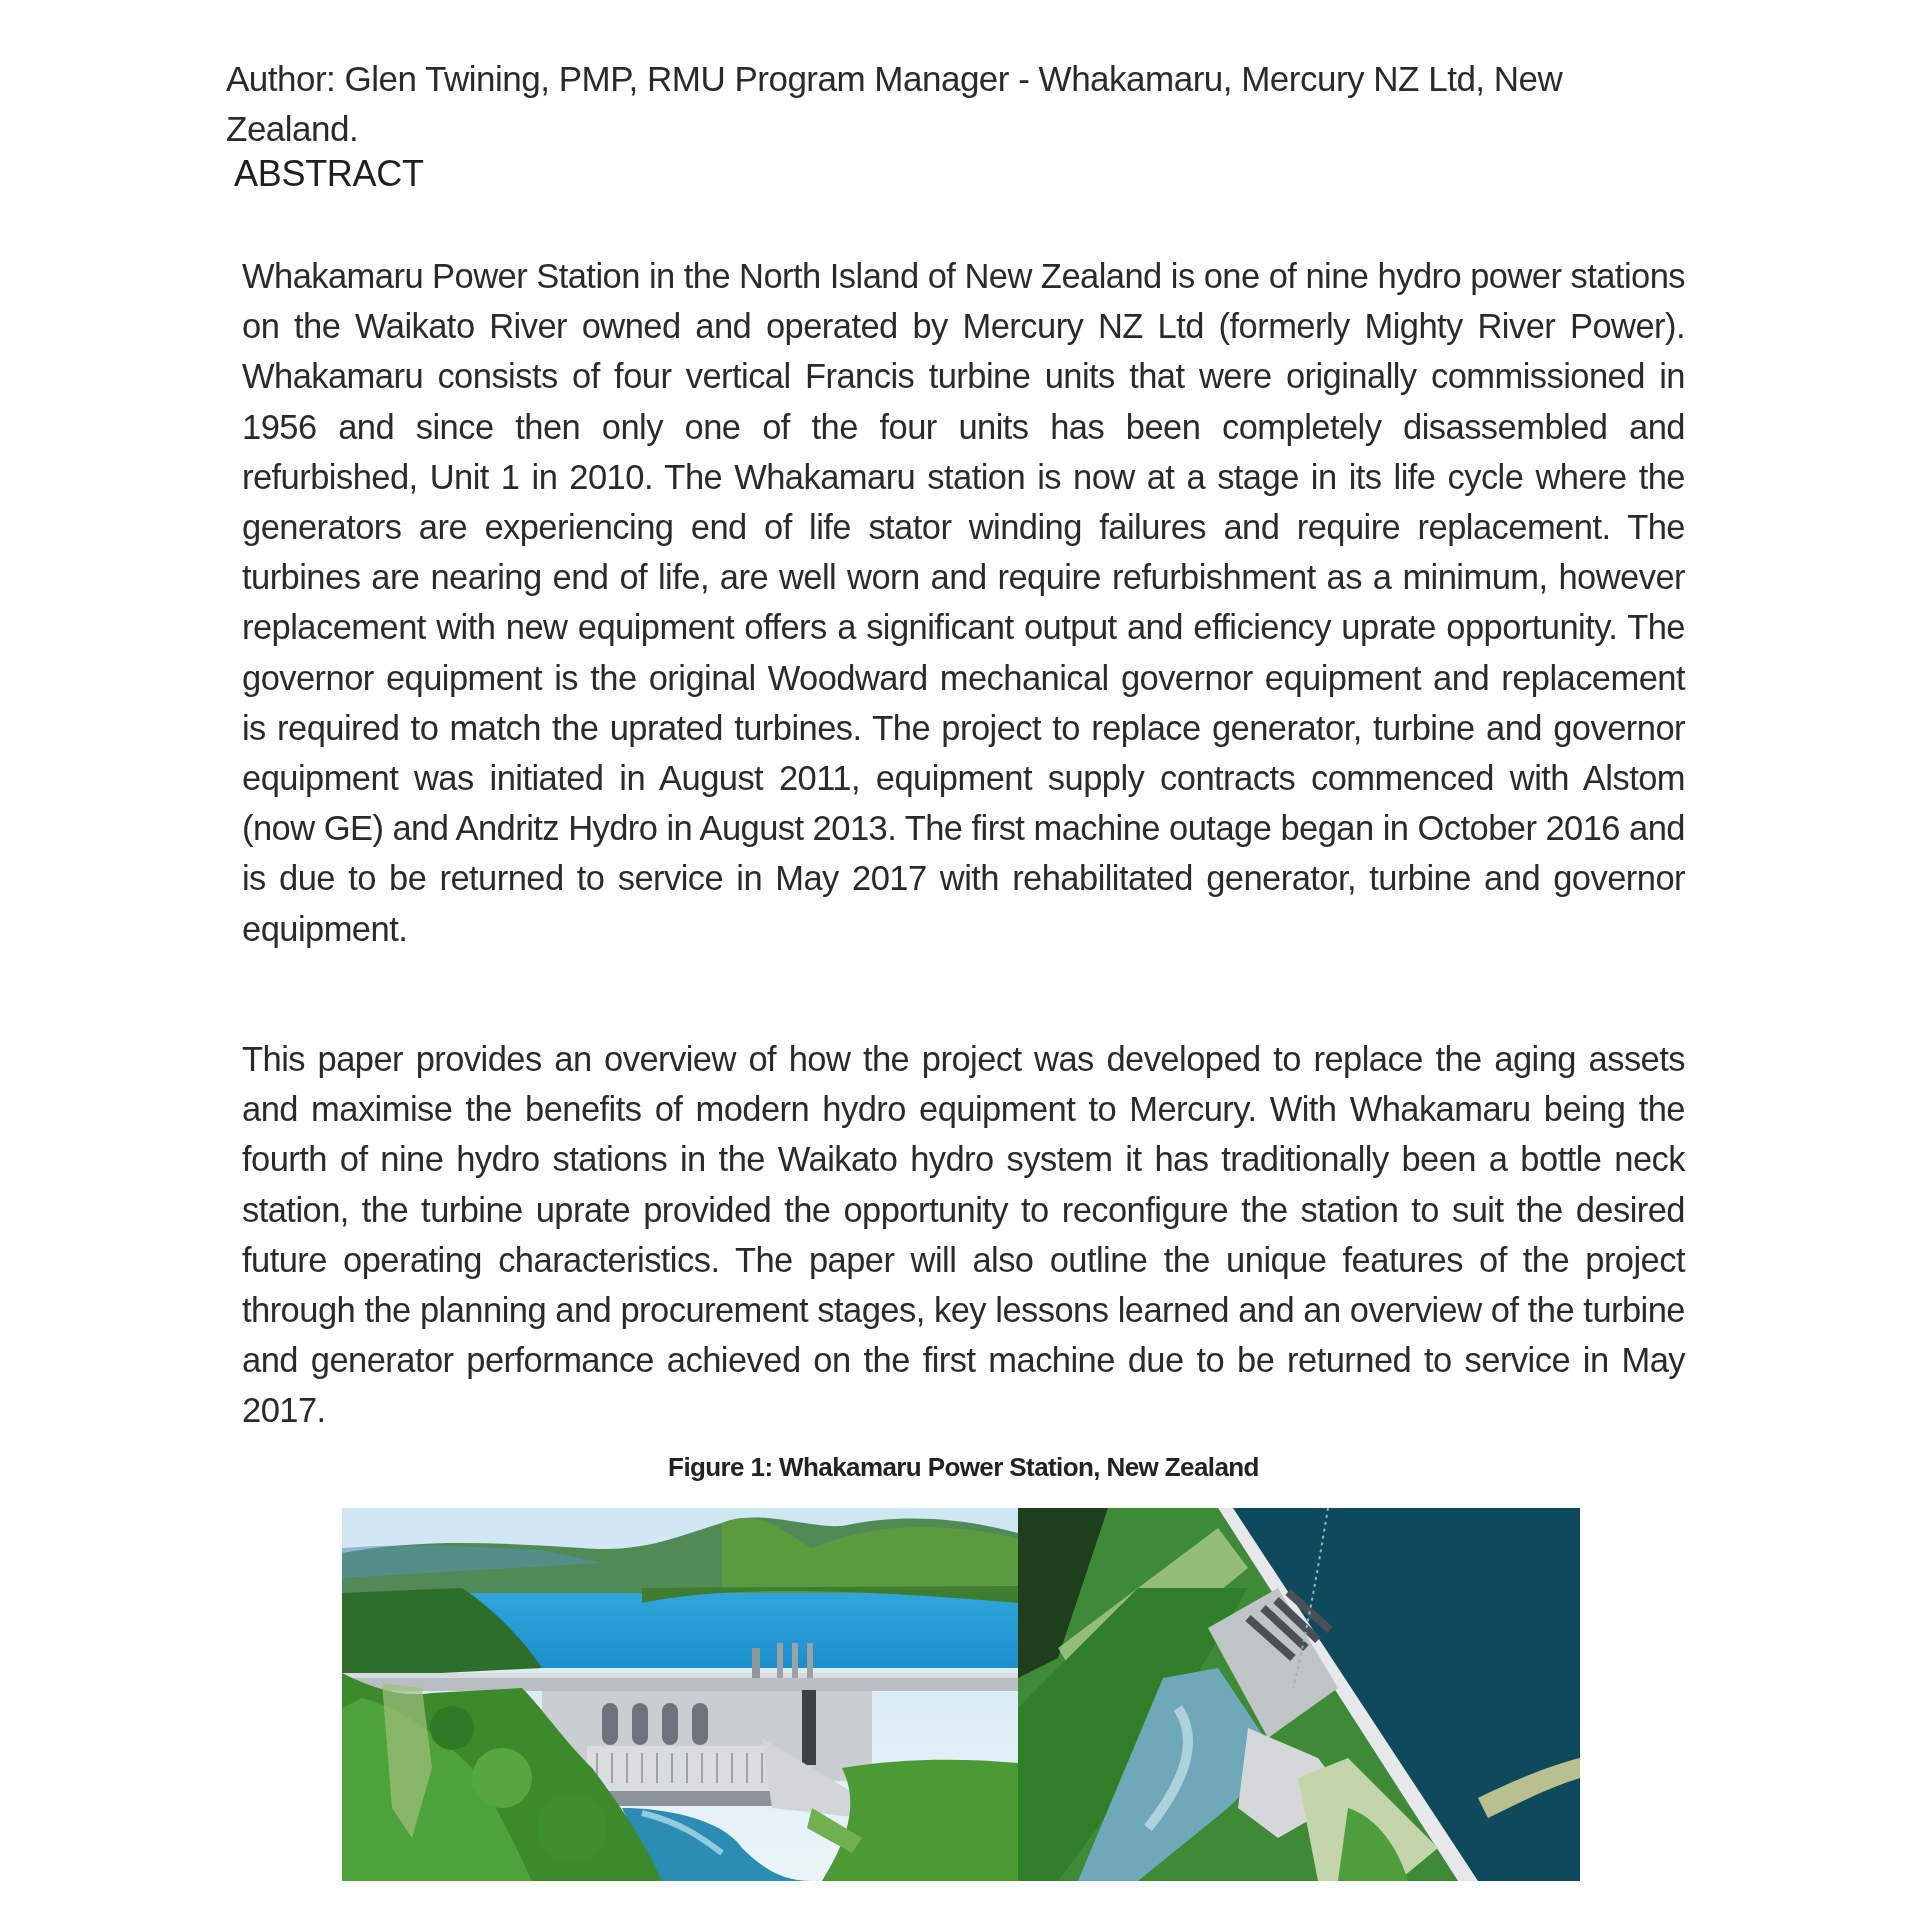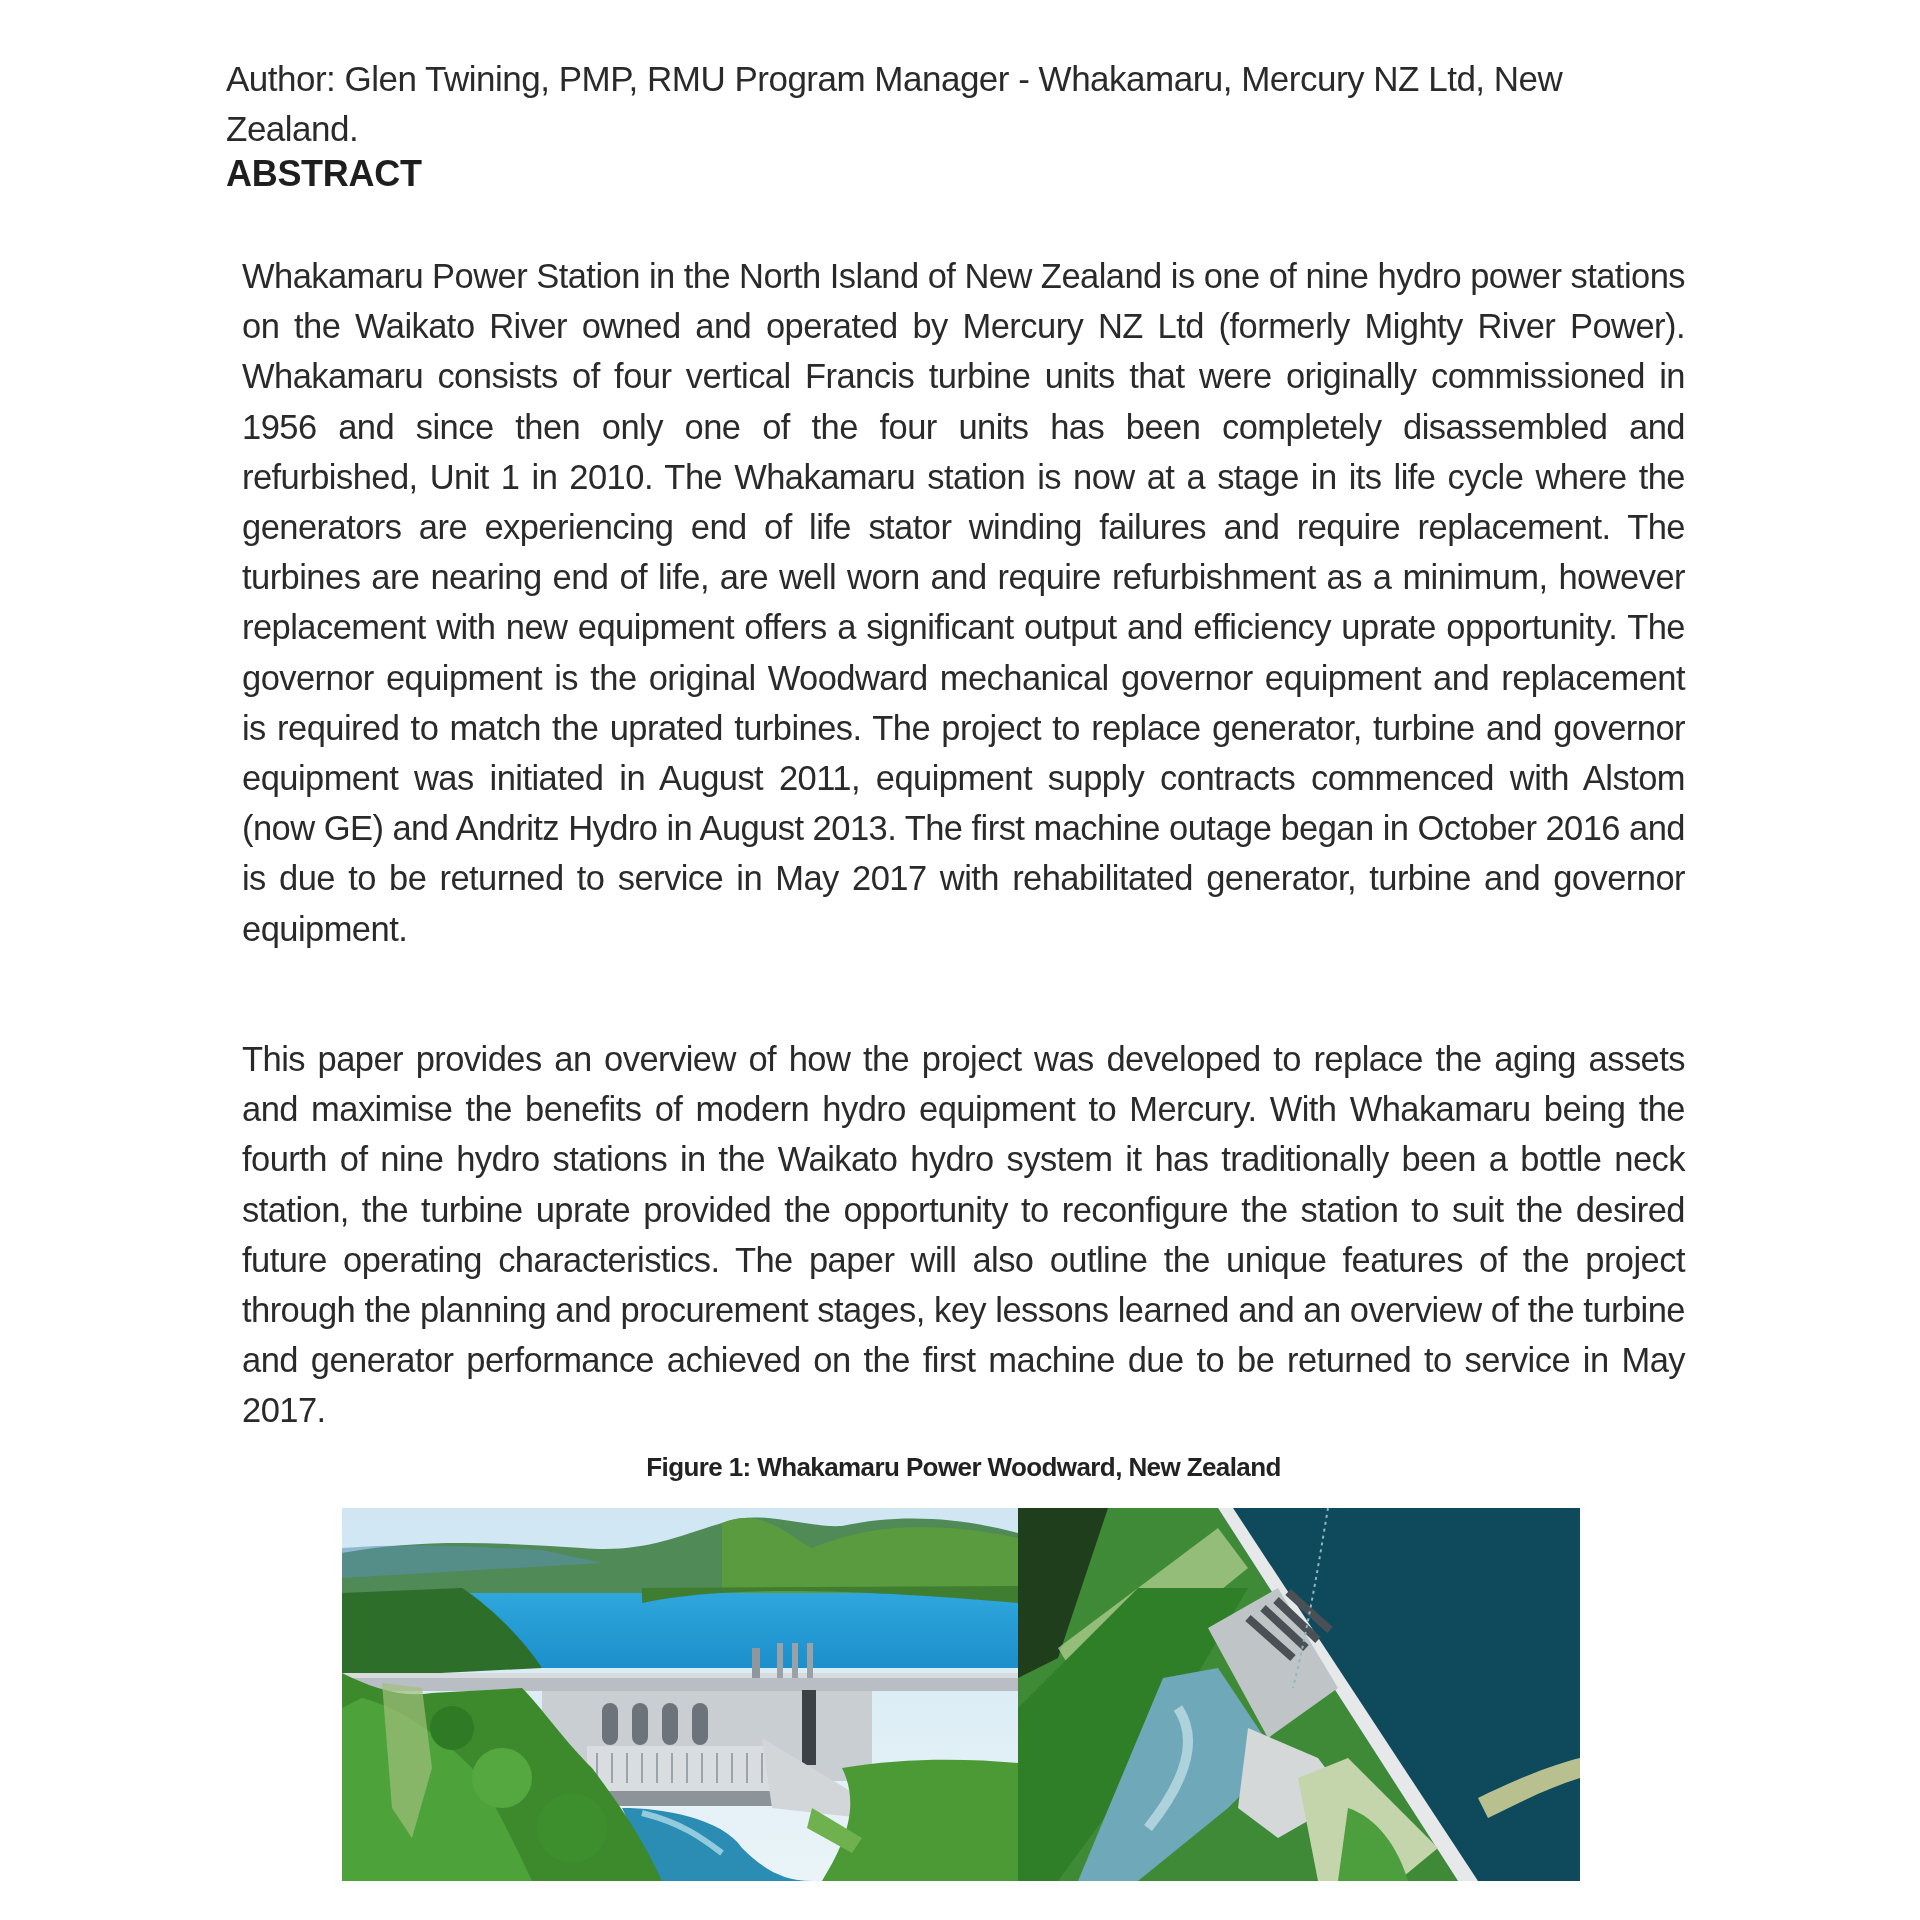--- a/index.html
+++ b/index.html
@@ -7,22 +7,22 @@
   .page {
     position:absolute; left:226px; top:0; width:1475px;
     font-family:"Liberation Sans", sans-serif;
     color:#2a2a2a;
   }
   .author {
     position:absolute; left:0; top:22px; width:1475px;
     font-size:35px; line-height:50px; letter-spacing:-0.5px;margin-top:32px;
   }
   .heading {
-    position:absolute; left:0; top:153px;
-    font-size:36px; font-weight:bold; letter-spacing:-0.3px; color:#1e1e1e;
+    position:absolute; left:8px; top:153px;
+    font-size:36px; font-weight:normal; letter-spacing:-0.3px; color:#1e1e1e;
   }
   .para {
     position:absolute; left:0; width:1475px;
     font-size:34.5px; line-height:50.2px; text-align:justify;
     letter-spacing:-0.55px; word-spacing:0px;
   }
   .para p { margin:16px; }
   #p1 { top:235px; }
   #p2 { top:1018px; }
   .caption {
@@ -43,21 +43,21 @@
 
 <div class="page">
   <div class="author">Author: Glen Twining, PMP, RMU Program Manager - Whakamaru, Mercury NZ Ltd, New Zealand.</div>
   <div class="heading">ABSTRACT</div>
   <div class="para" id="p1">
     <p>Whakamaru Power Station in the North Island of New Zealand is one of nine hydro power stations on the Waikato River owned and operated by Mercury NZ Ltd (formerly Mighty River Power). Whakamaru consists of four vertical Francis turbine units that were originally commissioned in 1956 and since then only one of the four units has been completely disassembled and refurbished, Unit 1 in 2010. The Whakamaru station is now at a stage in its life cycle where the generators are experiencing end of life stator winding failures and require replacement. The turbines are nearing end of life, are well worn and require refurbishment as a minimum, however replacement with new equipment offers a significant output and efficiency uprate opportunity. The governor equipment is the original Woodward mechanical governor equipment and replacement is required to match the uprated turbines. The project to replace generator, turbine and governor equipment was initiated in August 2011, equipment supply contracts commenced with Alstom (now GE) and Andritz Hydro in August 2013. The first machine outage began in October 2016 and is due to be returned to service in May 2017 with rehabilitated generator, turbine and governor equipment.</p>
   </div>
   <div class="para" id="p2">
     <p>This paper provides an overview of how the project was developed to replace the aging assets and maximise the benefits of modern hydro equipment to Mercury. With Whakamaru being the fourth of nine hydro stations in the Waikato hydro system it has traditionally been a bottle neck station, the turbine uprate provided the opportunity to reconfigure the station to suit the desired future operating characteristics. The paper will also outline the unique features of the project through the planning and procurement stages, key lessons learned and an overview of the turbine and generator performance achieved on the first machine due to be returned to service in May 2017.</p>
   </div>
-  <div class="caption">Figure 1: Whakamaru Power Woodward, New Zealand</div>
+  <div class="caption">Figure 1: Whakamaru Power Station, New Zealand</div>
 </div>
 
 <div class="figure">
   <div class="photo" id="photo-left" title="Whakamaru dam and powerhouse viewed from downstream with lake and hills">
     <svg viewBox="0 0 676 373" preserveAspectRatio="none">
       <defs>
         <linearGradient id="sky" x1="0" y1="0" x2="0" y2="1">
           <stop offset="0" stop-color="#cfe6f3"></stop>
             <stop offset="1" stop-color="#eaf4f8"></stop>
         </linearGradient>

